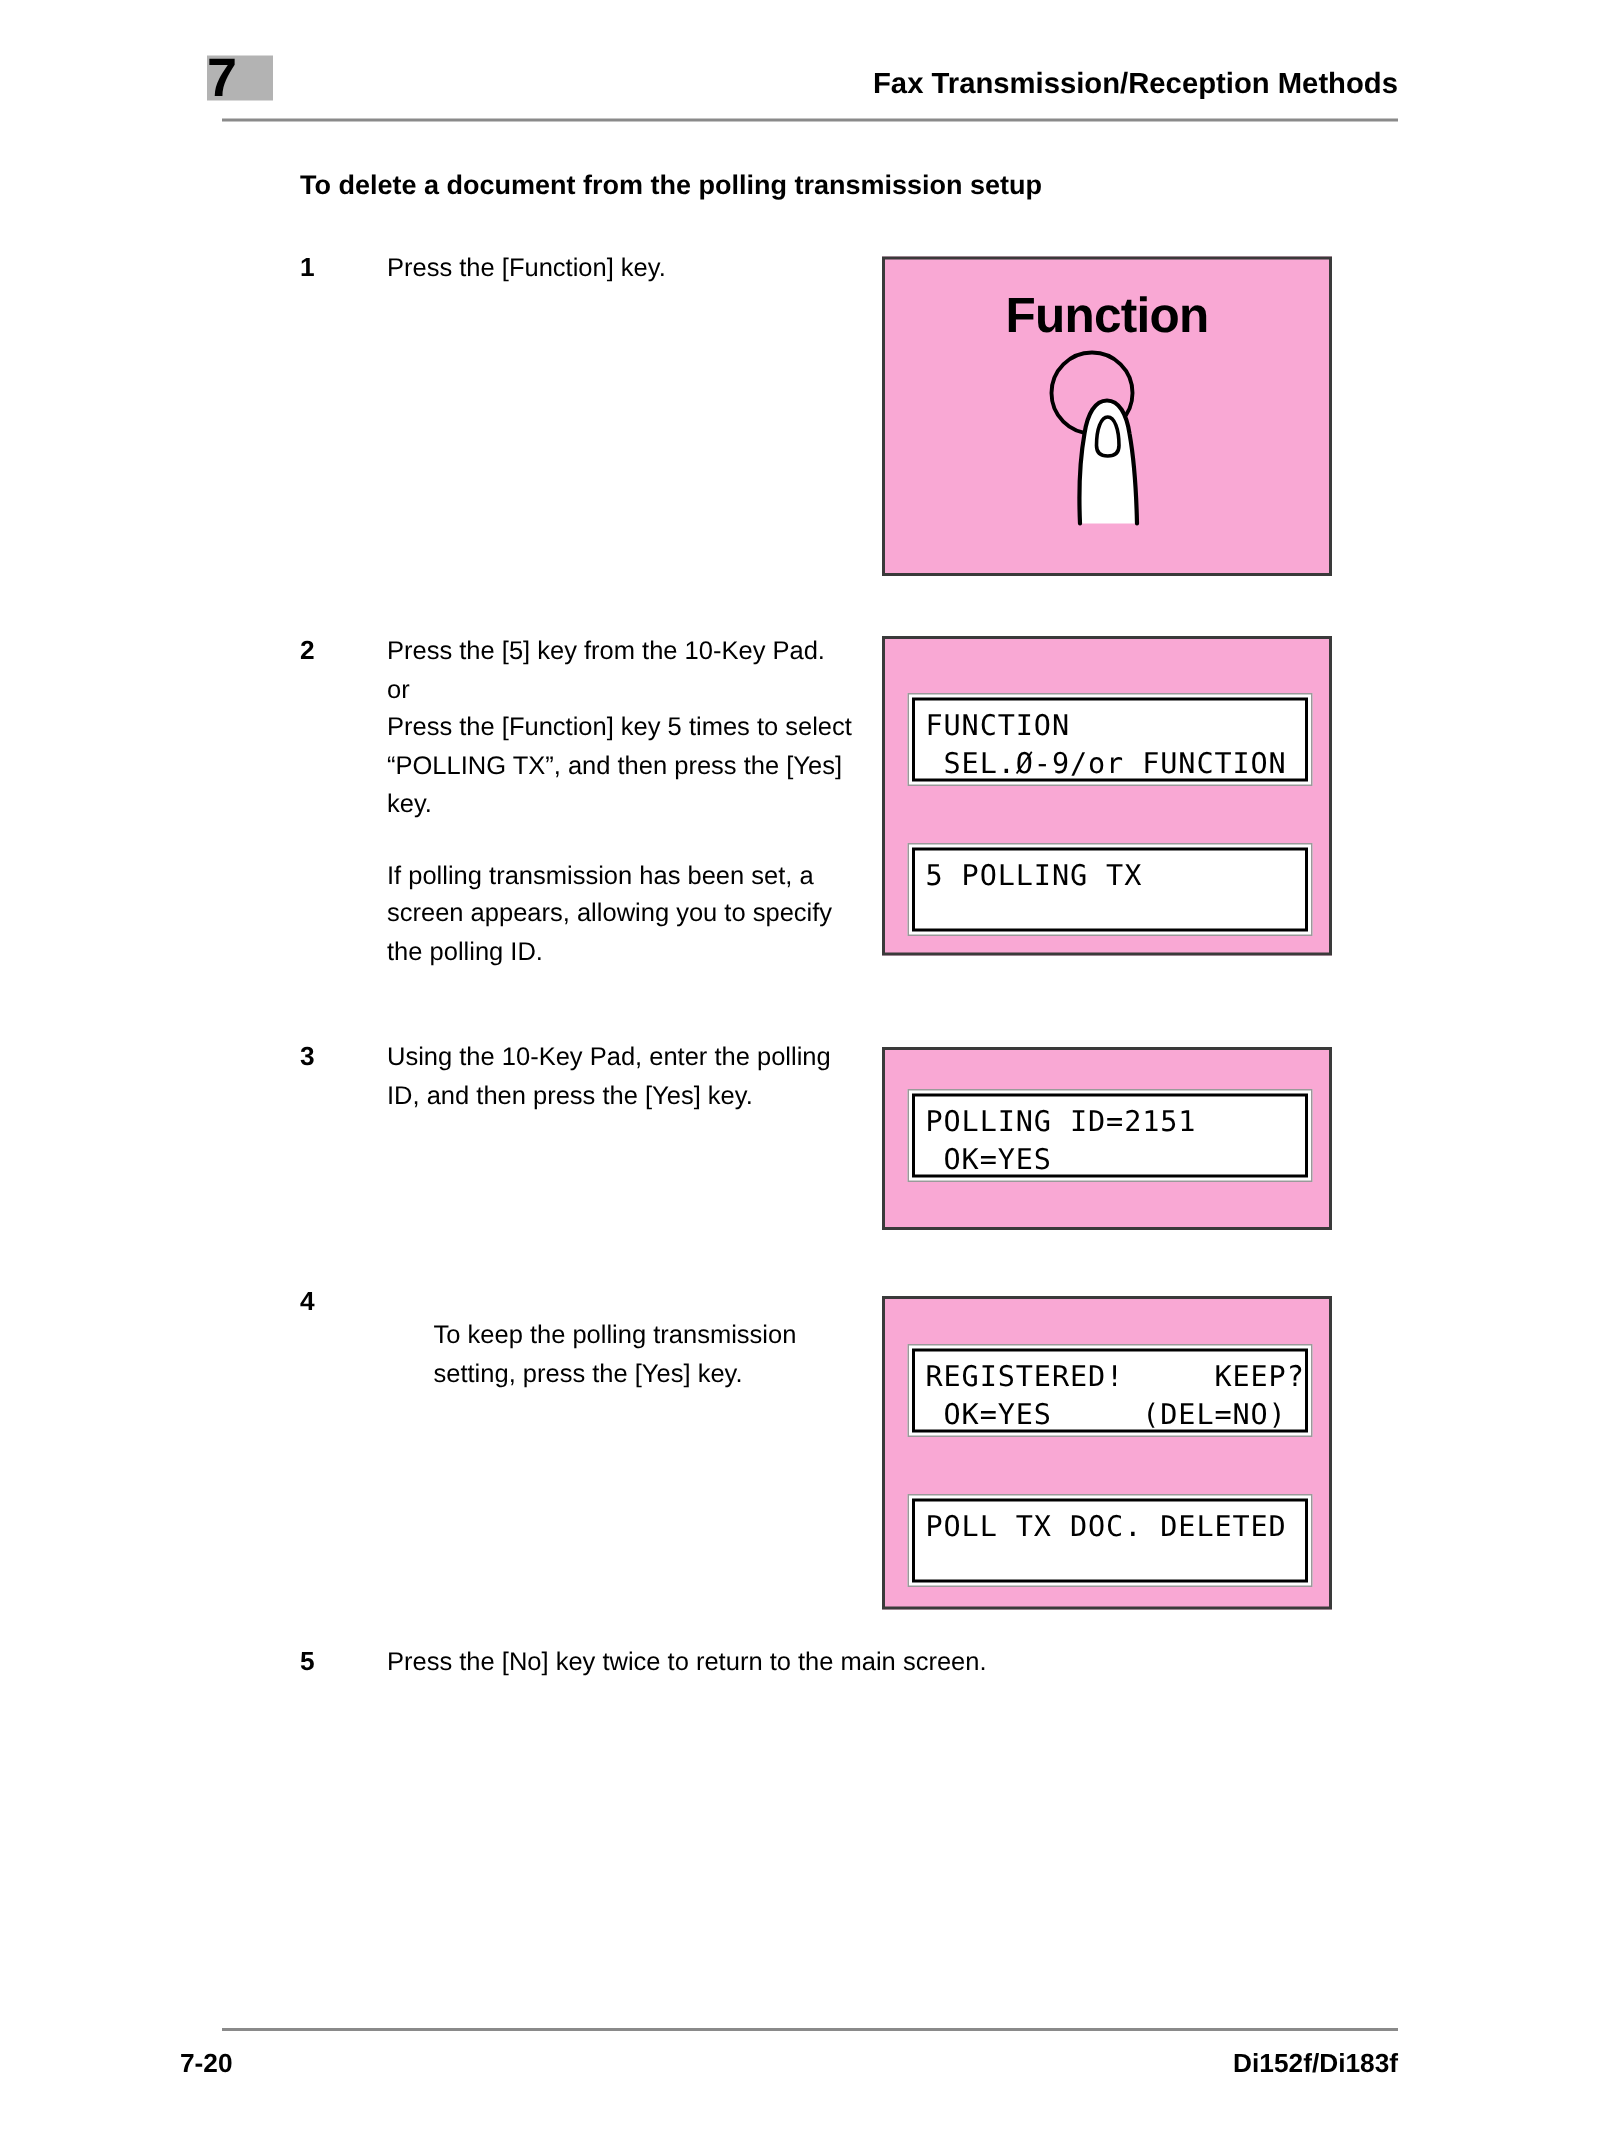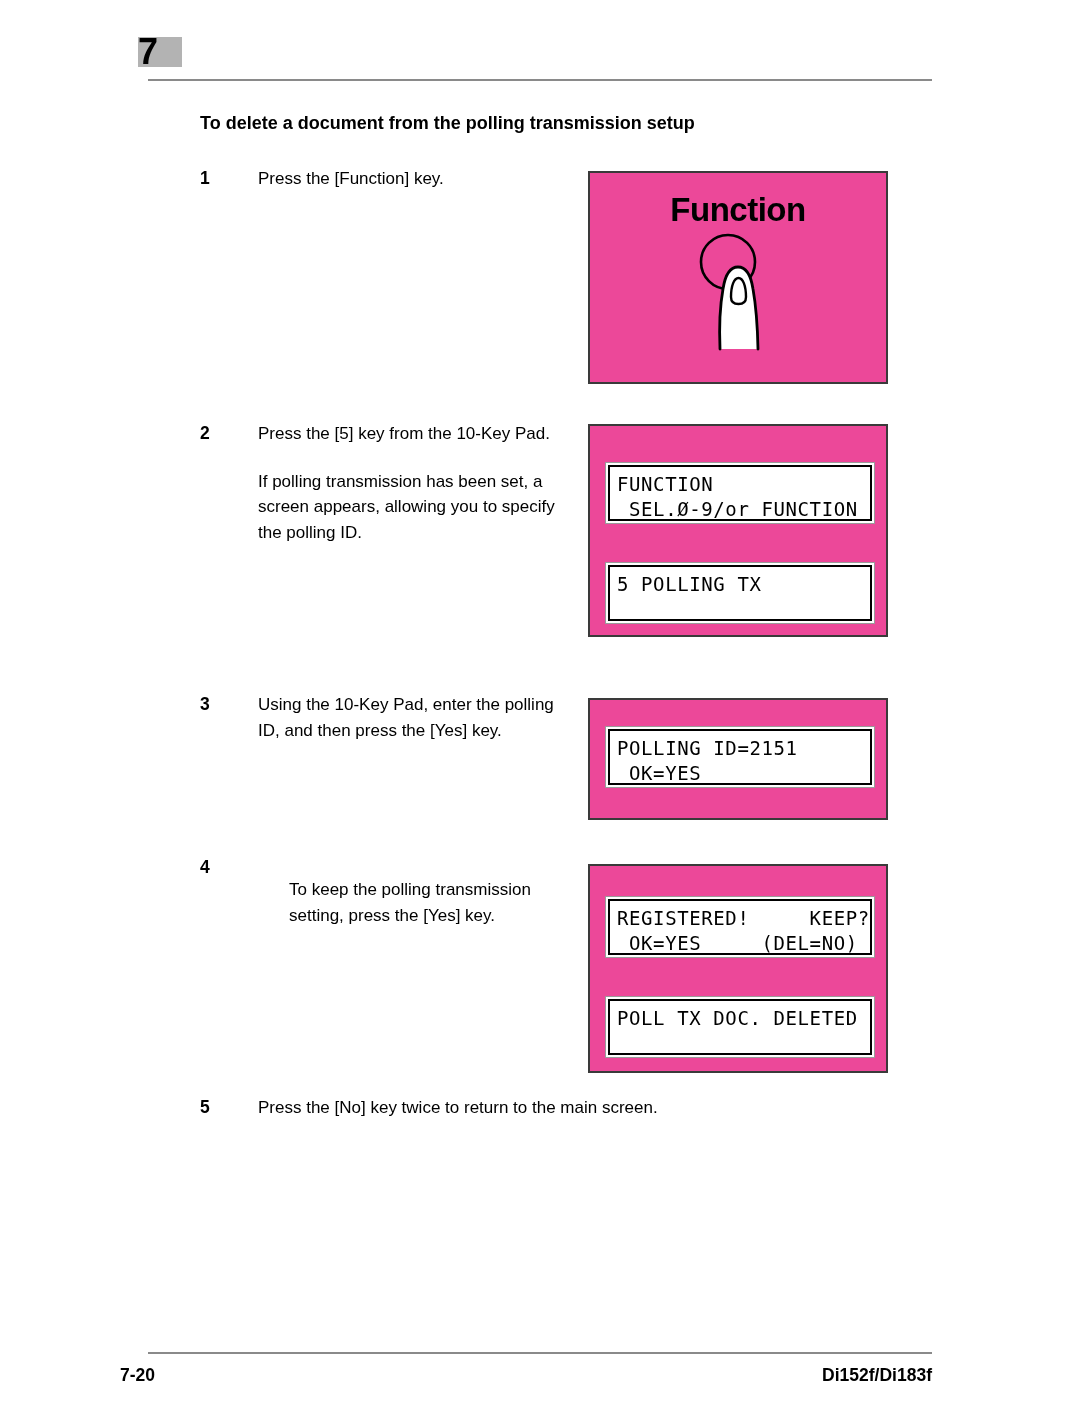--- a/index.html
+++ b/index.html
@@ -104,21 +104,21 @@
   #step-1 { top: 166px; }
   #step-2 { top: 421px; }
   #step-3 { top: 692px; }
   #step-4 { top: 855px; }
   #step-5 { top: 1095px; width: 620px; }
 
   
   .panel {
     position: absolute;
     border: 2px solid #3a3a3a;
-    background: #ec4899;
+    background: #f9a8d4;
     box-sizing: border-box;
   }
   #panel-function { left: 588px; top: 171px;  width: 300px; height: 213px; }
   #panel-step2    { left: 588px; top: 424px;  width: 300px; height: 213px; }
   #panel-step3    { left: 588px; top: 698px;  width: 300px; height: 122px; }
   #panel-step4    { left: 588px; top: 864px;  width: 300px; height: 209px; }
 
   
   #function-label {
     position: absolute;
@@ -192,36 +192,39 @@
     font-weight: bold;
     line-height: 24px;
   }
 </style>
 </head>
 <body>
 
 <div id="header">
   <div id="chapter-badge"></div>
   <div id="chapter-number">7</div>
+  <div id="header-title">Fax Transmission/Reception Methods</div>
   <div id="header-rule"></div>
 </div>
 
 <div id="section-heading">To delete a document from the polling transmission setup</div>
 
 <div class="step" id="step-1">
   <div class="step-num">1</div>
   <div class="step-body">
     <p>Press the [Function] key.</p>
   </div>
 </div>
 
 <div class="step" id="step-2">
   <div class="step-num">2</div>
   <div class="step-body">
     <p>Press the [5] key from the 10-Key Pad.</p>
+    <p>or</p>
+    <p>Press the [Function] key 5 times to select “POLLING TX”, and then press the [Yes] key.</p>
     <p class="gap">If polling transmission has been set, a screen appears, allowing you to specify the polling ID.</p>
   </div>
 </div>
 
 <div class="step" id="step-3">
   <div class="step-num">3</div>
   <div class="step-body">
     <p>Using the 10-Key Pad, enter the polling ID, and then press the [Yes] key.</p>
   </div>
 </div>

